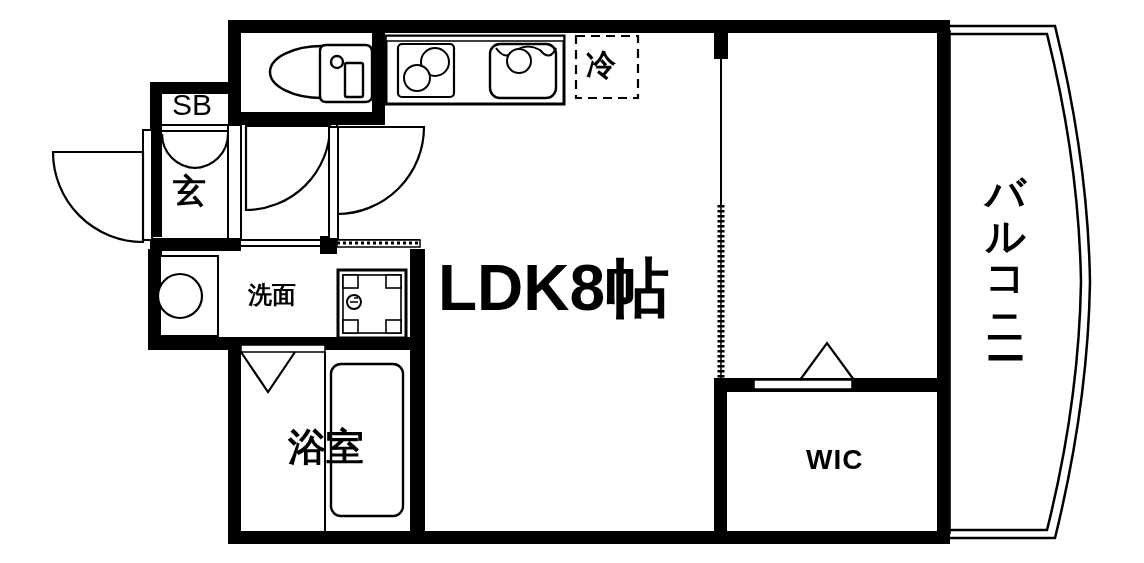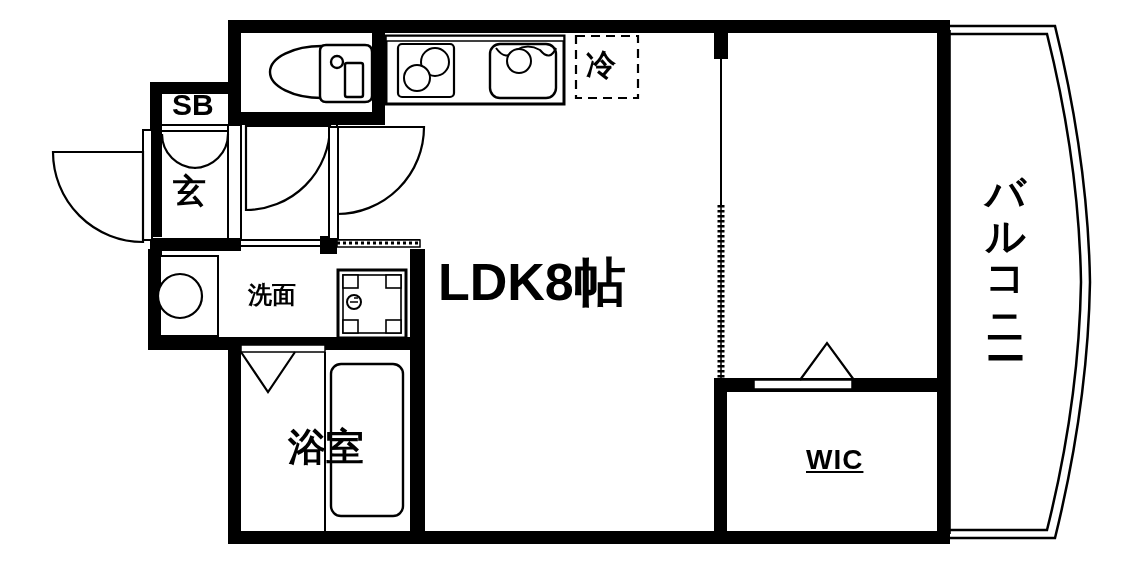--- a/index.html
+++ b/index.html
@@ -27,27 +27,27 @@
     display: block;
   }
   .room-label {
     position: absolute;
     color: #000000;
     font-weight: bold;
     white-space: nowrap;
     line-height: 1;
     user-select: none;
   }
-  .lbl-ldk     { left: 438px; top: 256px; font-size: 52px; letter-spacing: 0px; }
+  .lbl-ldk     { left: 438px; top: 256px; font-size: 64px; letter-spacing: 0px; }
   .lbl-youshitsu { left: 738px; top: 190px; font-size: 37px; }
-  .lbl-wic     { left: 806px; top: 446px; font-size: 28px; letter-spacing: 1px; text-decoration: underline; }
+  .lbl-wic     { left: 806px; top: 446px; font-size: 28px; letter-spacing: 1px; }
   .lbl-senmen  { left: 248px; top: 283px; font-size: 24px; }
   .lbl-yokushitsu { left: 288px; top: 428px; font-size: 38px; }
   .lbl-genkan  { left: 173px; top: 174px; font-size: 33px; }
-  .lbl-sb      { left: 172px; top: 90px; font-size: 30px; font-weight: bold; }
+  .lbl-sb      { left: 172px; top: 90px; font-size: 30px; font-weight: normal; }
   .lbl-rei     { left: 586px; top: 50px; font-size: 30px; }
   .lbl-balcony {
     left: 986px; top: 148px;
     font-size: 40px;
     writing-mode: vertical-rl;
     text-orientation: upright;
     letter-spacing: 2px;
   }
 </style>
 </head>

